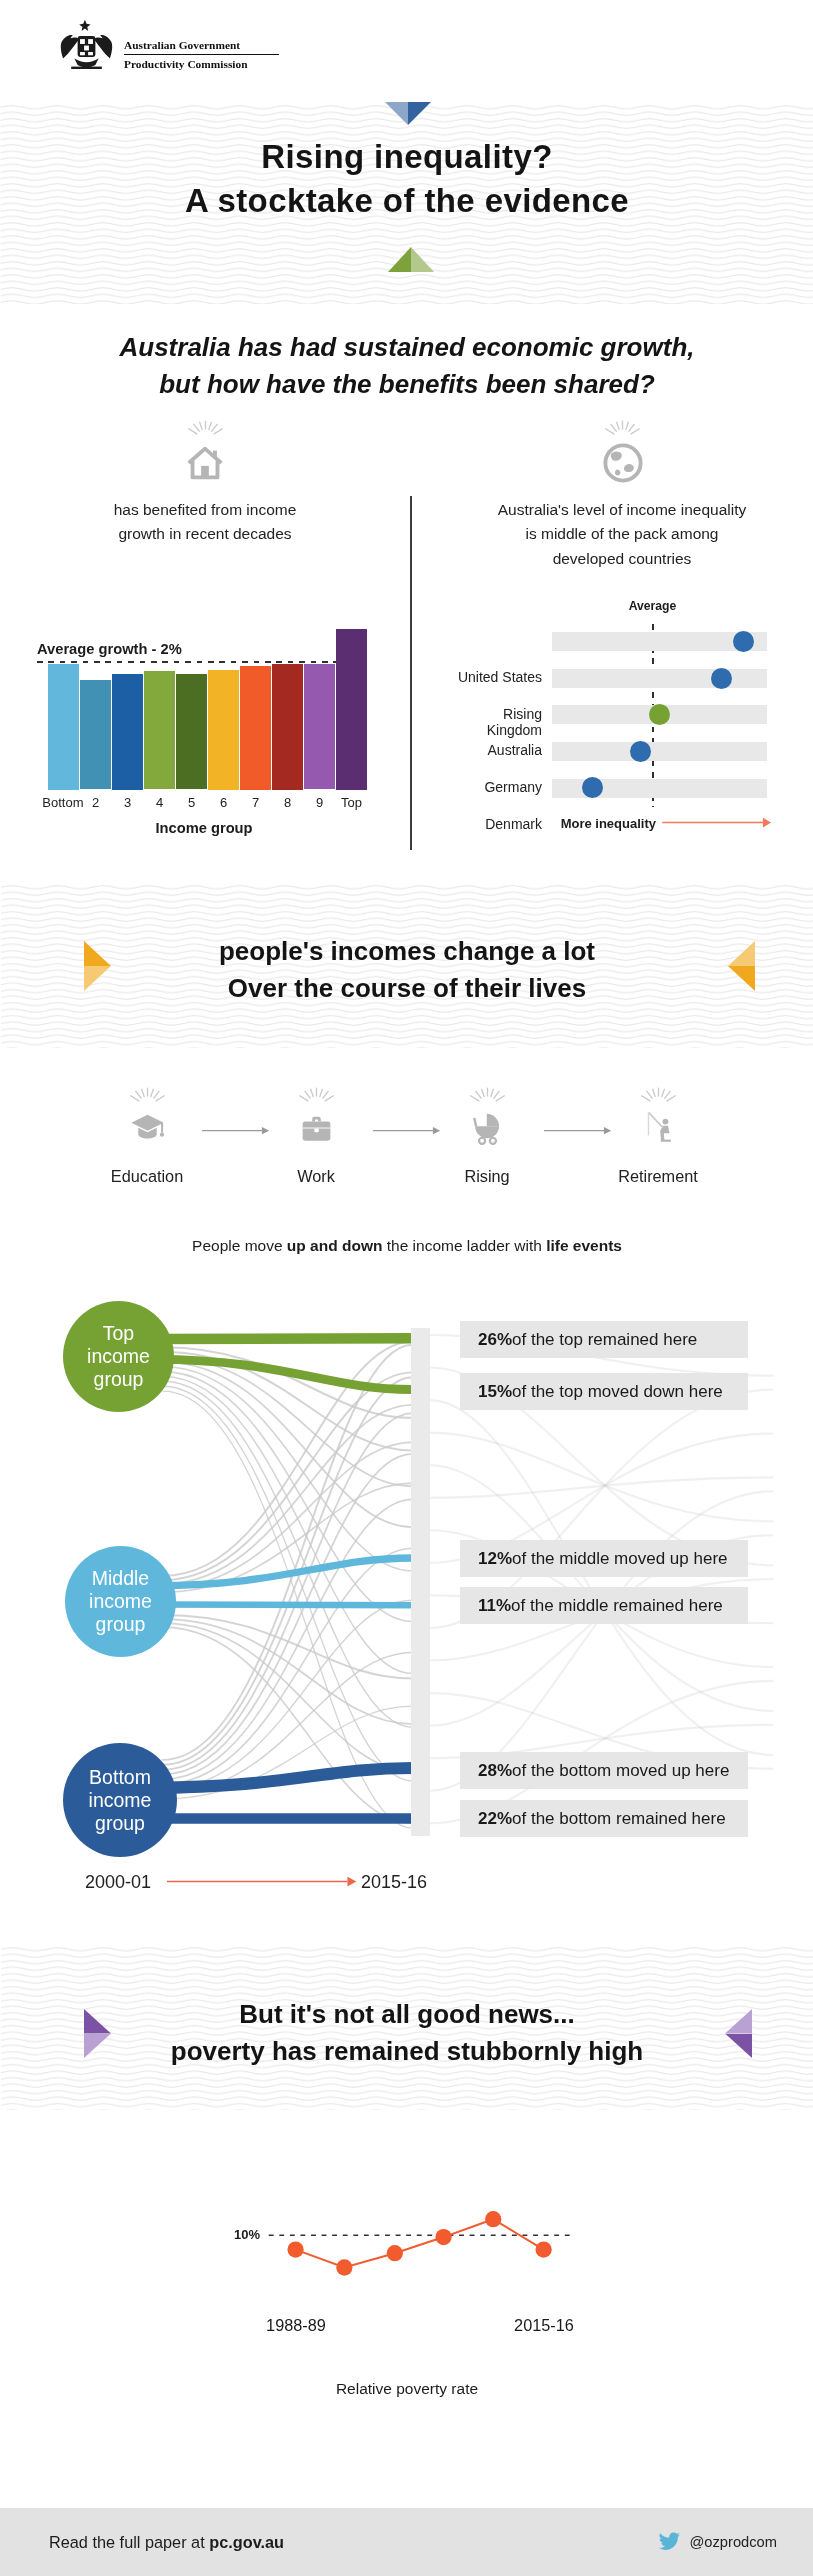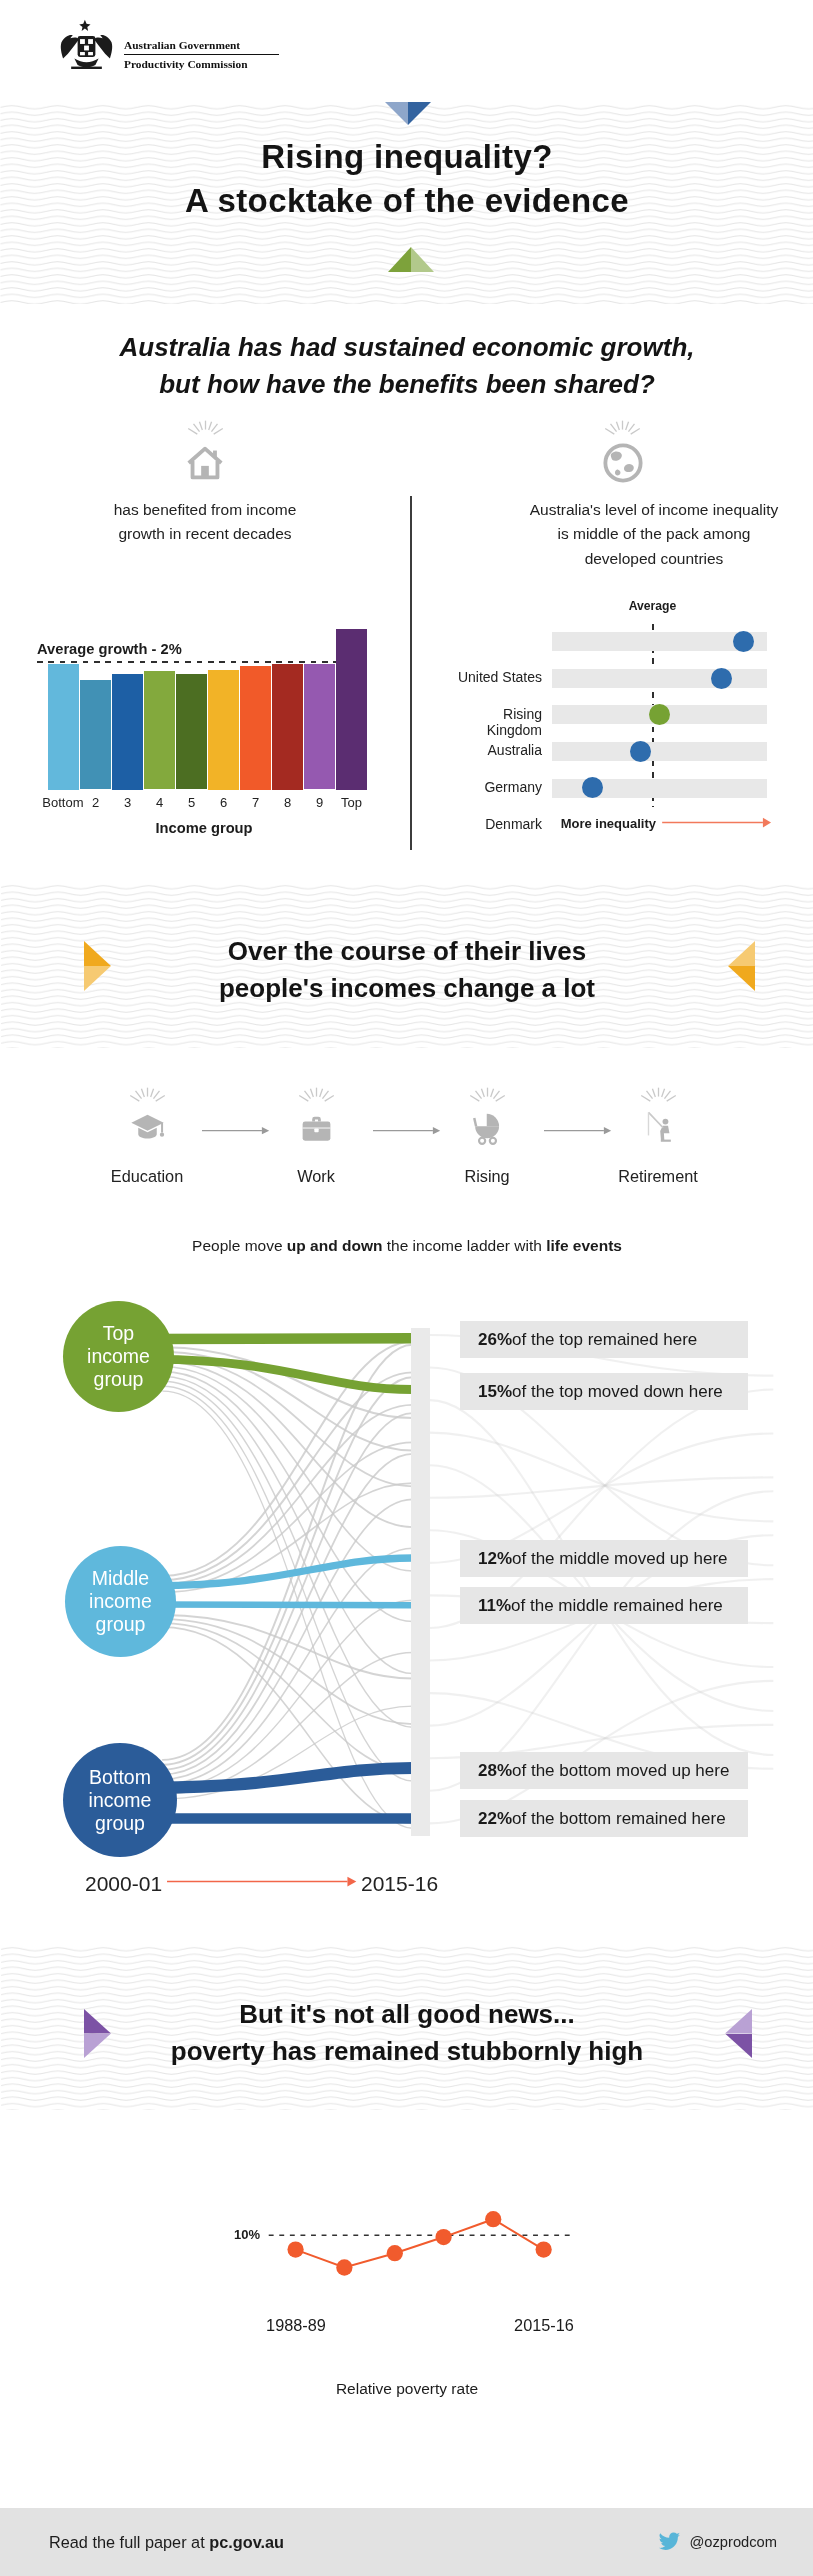--- a/index.html
+++ b/index.html
@@ -33,21 +33,21 @@
   .country{position:absolute;font-size:14px;text-align:right;color:#222;margin-top:36px;}
   .dot{position:absolute;border-radius:50%;}
   .stage{position:absolute;text-align:center;}
   .stage-label{position:absolute;font-size:16.3px;color:#222;width:130px;text-align:center;}
   .sankey-circle{position:absolute;border-radius:50%;color:#fff;display:flex;flex-direction:column;
                  align-items:center;justify-content:center;text-align:center;font-size:19.5px;line-height:23px;}
   .callout{position:absolute;left:460px;width:288px;height:37px;background:#e6e6e6;display:flex;
            align-items:center;font-size:17px;padding-left:18px;box-sizing:border-box;color:#1a1a1a;}
   .callout b{font-weight:bold;}
   .callout-arrow{position:absolute;left:434px;width:27px;height:37px;}
-  .big-label{position:absolute;font-size:21px;color:#222;}
+  .big-label{position:absolute;font-size:18px;color:#222;}
   .footer{position:absolute;left:0;top:2508px;width:814px;height:68px;display:flex;align-items:center;
           justify-content:space-between;box-sizing:border-box;padding:0 37px 0 49px;font-size:16.3px;}
   .tw-group{display:flex;align-items:center;gap:8.1px;font-size:14.7px;color:#222;}
   .gov-text{font-family:"Liberation Serif",serif;font-weight:bold;font-size:11.4px;line-height:12.2px;color:#111;}
   .gov-rule{height:1.6px;background:#111;margin:2.4px 0 3.3px 0;}
 </style>
 </head>
 <body>
 
 <div class="page">
@@ -145,21 +145,21 @@
         <path d="M13.5 13c1.5-1 3.5-.5 4 .8s-.5 2.7-2 2.9-3-.5-3-1.6.5-1.7 1-2.1z"></path>
         <path d="M9.5 15.5c1 .3 1.5 1.4 1 2.3s-1.8 1-2.4.2-.2-2 .4-2.3.7-.3 1-.2z"></path>
       </g>
     </svg>
   </div>
 
   <div class="caption-col" id="caption-left" style="left:75px;top:498px;width:260px;">
       <div>has benefited from income</div>
       <div>growth in recent decades</div>
     </div>
-  <div class="caption-col" id="caption-right" style="left:492px;top:498px;width:260px;margin-left:32px;">
+  <div class="caption-col" id="caption-right" style="left:492px;top:498px;width:260px;">
       <div>Australia's level of income inequality</div>
       <div>is middle of the pack among</div>
       <div>developed countries</div>
     </div>
   <div class="abs" style="left:410px;top:496px;width:1.6px;height:354px;background:#3c3c3c;"></div>
 
   <div class="abs" id="bar-chart" style="left:37px;top:639px;width:334px;height:203px;">
     <div class="abs" style="left:0;top:1.6px;font-size:14.7px;font-weight:bold;">Average growth - 2%</div>
     <div class="hdash" style="left:0;top:22px;width:327px;"></div>
     <div id="bars">
@@ -226,22 +226,22 @@
           </pattern>
         </defs>
         <rect x="0" y="0" width="100%" height="100%" fill="url(#wp1)"></rect>
       </svg>
   </div>
   <div class="tri" id="tri-life-l" style="left:84px;top:941px;width:27px;height:50px;">
     <div class="half-h tri-right-t" style="background: rgb(240, 169, 30);"></div>
       <div class="half-h tri-right-b" style="background: rgb(246, 202, 114);"></div>
   </div>
   <div class="band-title h2-title" style="top:933px;">
+    <div>people's incomes change a lot</div>
     <div>Over the course of their lives</div>
-    <div>people's incomes change a lot</div>
   </div>
   <div class="tri" id="tri-life-r" style="left:728px;top:941px;width:27px;height:50px;">
     <div class="half-h tri-left-t" style="background: rgb(246, 202, 114);"></div>
       <div class="half-h tri-left-b" style="background: rgb(240, 169, 30);"></div>
   </div>
 
   <div class="abs" id="stages" style="left:0;top:1082px;width:814px;height:114px;">
       <div class="stage" style="left: 82px; top: 0px; width: 130px;">
         <svg width="57" height="21" viewBox="0 0 70 26" style="display: block; margin: 0px auto;">
           <line x1="24.823422846122888" y1="23.64096882920154" x2="13.629187976858063" y2="16.646034541323235" stroke="#c9c9c9" stroke-width="1.6"></line>

